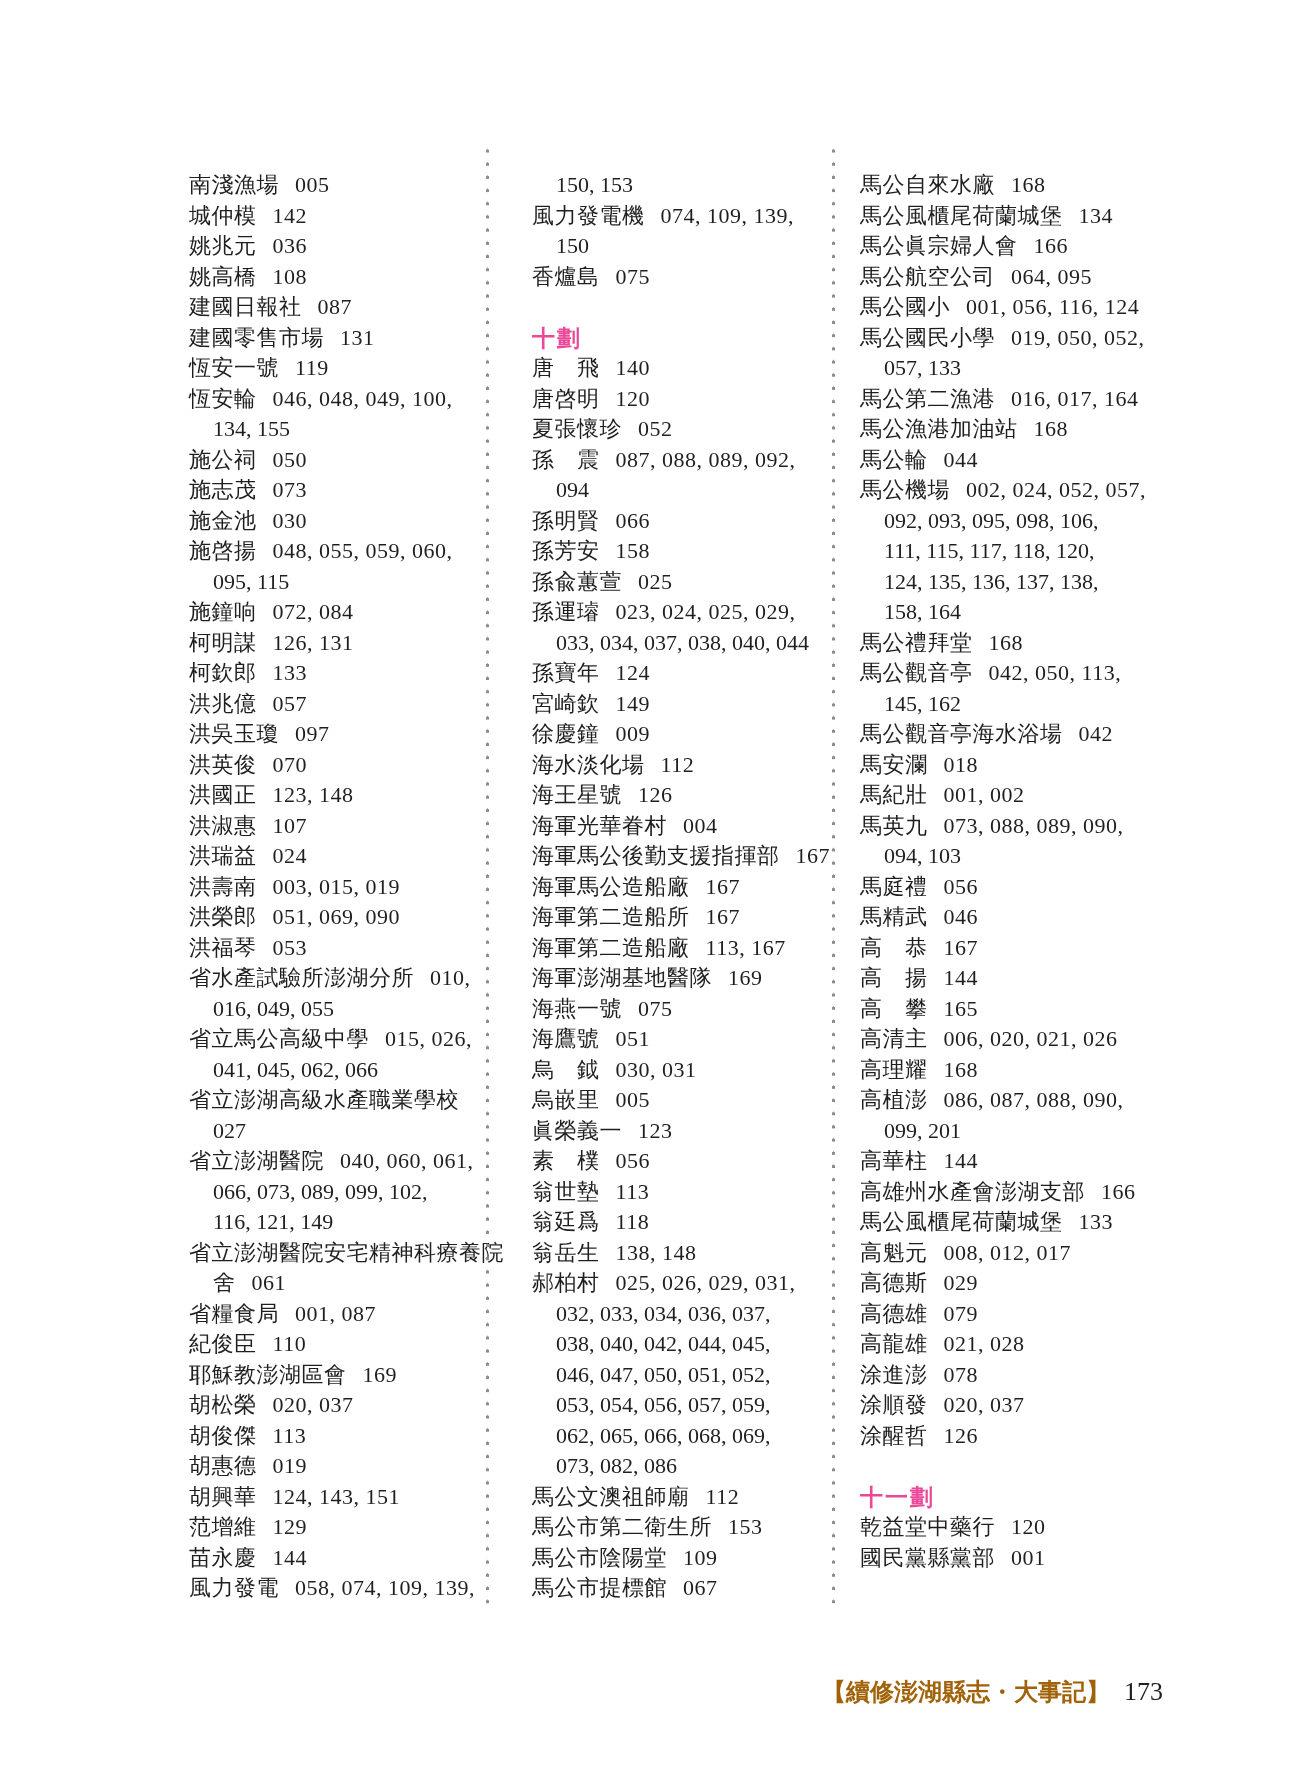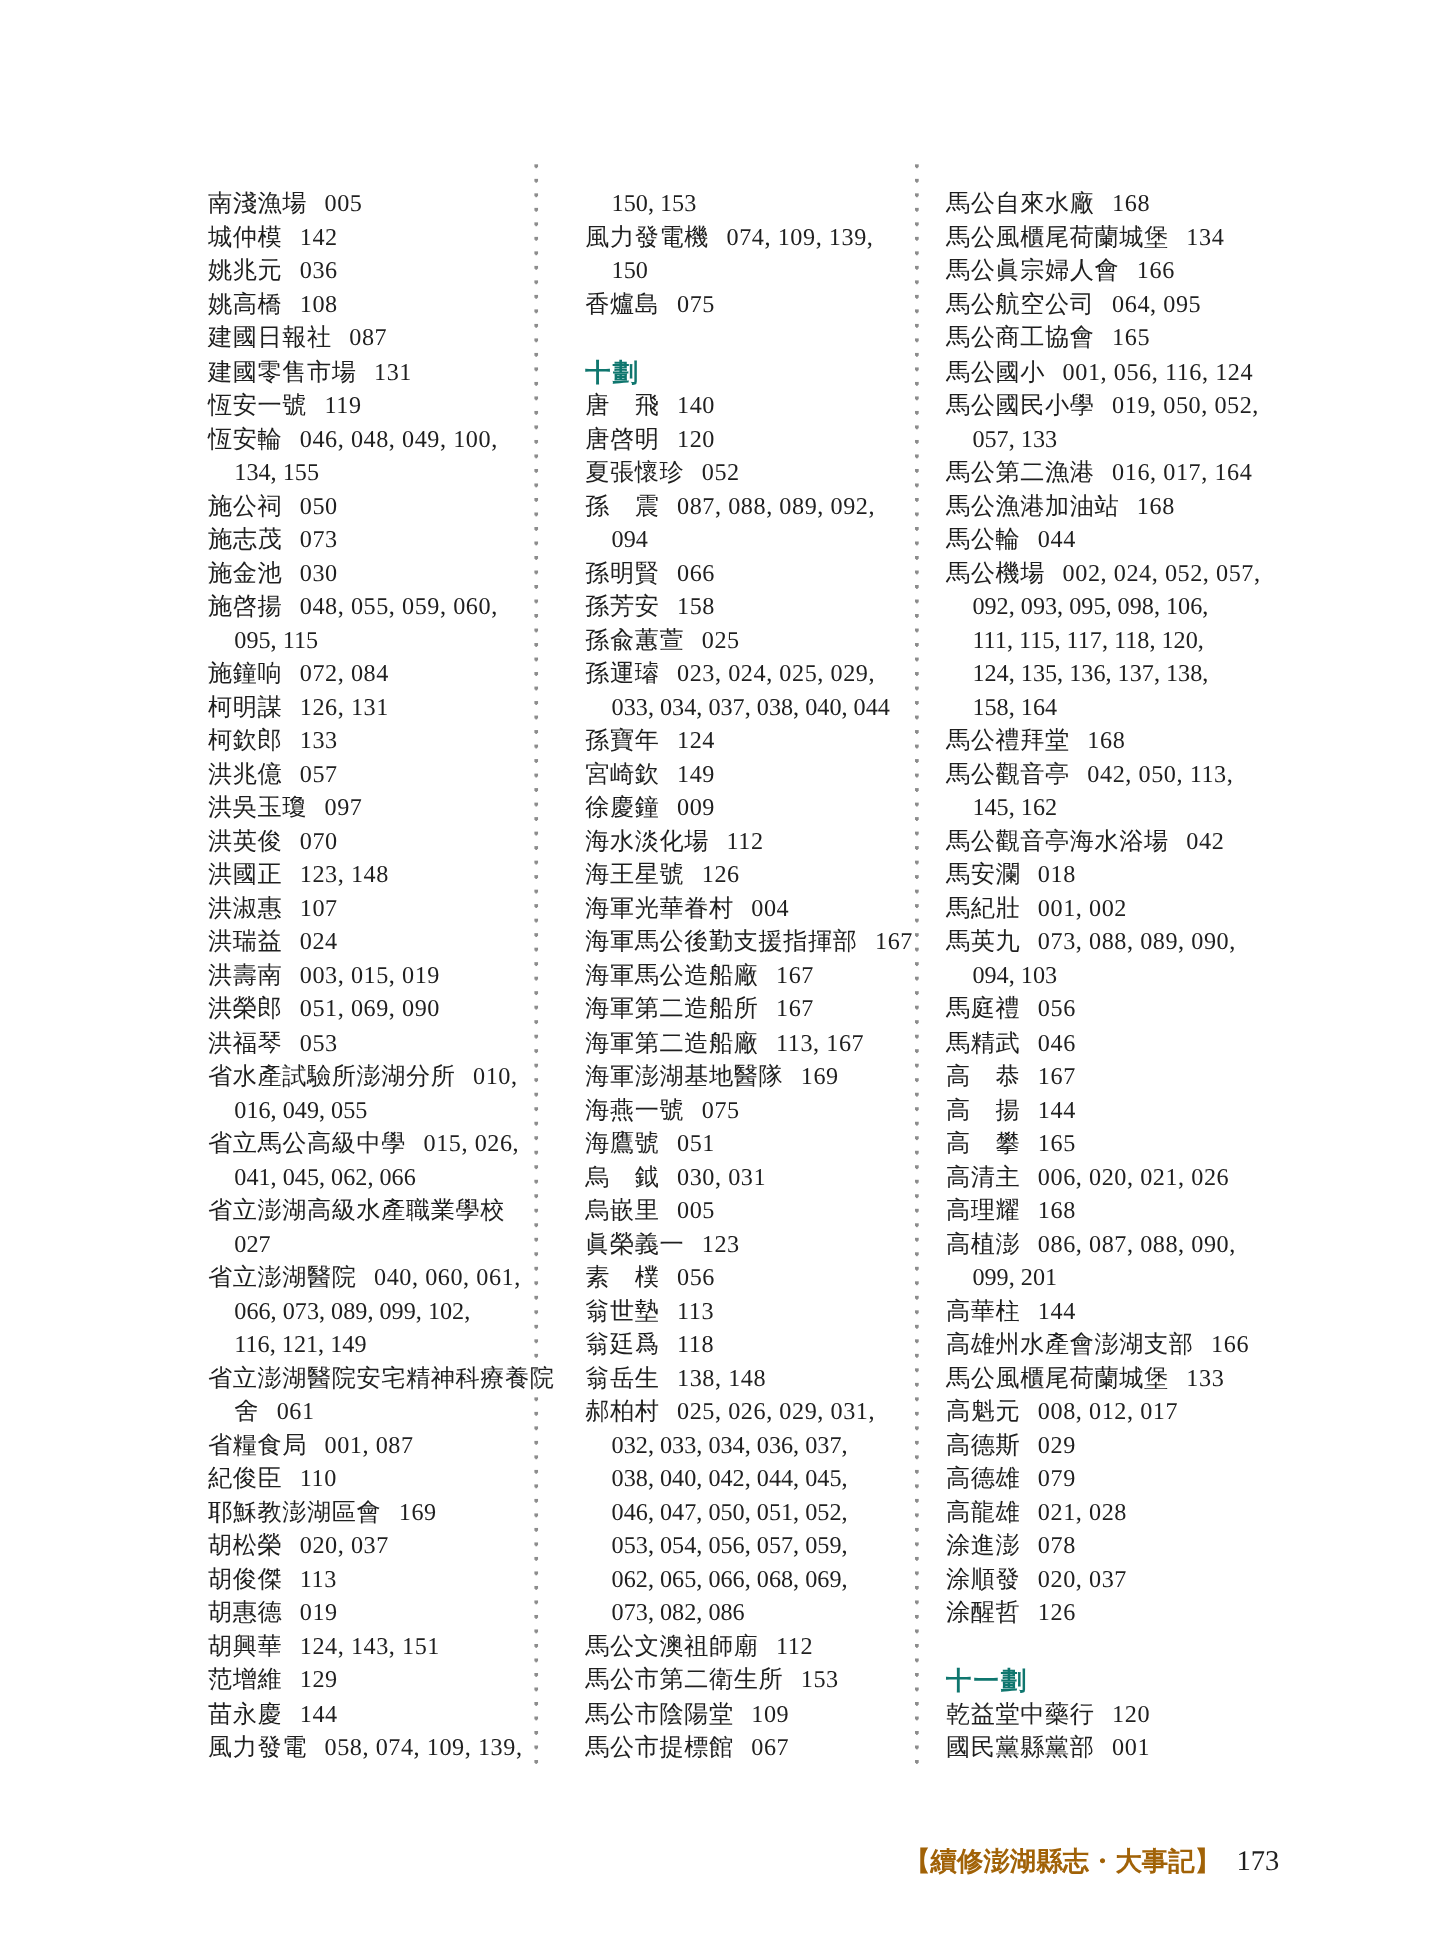--- a/index.html
+++ b/index.html
@@ -24,21 +24,21 @@
   .line {
     height: 30.5px;
     line-height: 30.5px;
   }
   .line.indent { padding-left: 24px; }
   .line.header {
     font-family: "Liberation Sans", "DejaVu Sans", sans-serif;
     font-weight: bold;
     font-size: 23px;
     letter-spacing: 2px;
-    color: #0f766e;
+    color: #ec4899;
   }
   .line.blank { height: 30.5px; }
   .term { letter-spacing: 0.5px; }
   .pages { margin-left: 16px; letter-spacing: 0.5px; }
   .separator {
     position: absolute;
     top: 145px;
     height: 1462px;
     width: 5px;
     background: radial-gradient(circle 1.8px at 2.5px 6px, #8c8c8c 97%, rgba(0,0,0,0)) repeat-y;
@@ -168,21 +168,20 @@
       <div class="line"><span class="term">馬公市第二衛生所</span><span class="pages">153</span></div>
       <div class="line"><span class="term">馬公市陰陽堂</span><span class="pages">109</span></div>
       <div class="line"><span class="term">馬公市提標館</span><span class="pages">067</span></div>
     </div>
   <div class="separator sep-2"></div>
   <div class="col col-3">
       <div class="line"><span class="term">馬公自來水廠</span><span class="pages">168</span></div>
       <div class="line"><span class="term">馬公風櫃尾荷蘭城堡</span><span class="pages">134</span></div>
       <div class="line"><span class="term">馬公眞宗婦人會</span><span class="pages">166</span></div>
       <div class="line"><span class="term">馬公航空公司</span><span class="pages">064, 095</span></div>
-      <div class="line"><span class="term">馬公商工協會</span><span class="pages">165</span></div>
       <div class="line"><span class="term">馬公國小</span><span class="pages">001, 056, 116, 124</span></div>
       <div class="line"><span class="term">馬公國民小學</span><span class="pages">019, 050, 052,</span></div>
       <div class="line indent">057, 133</div>
       <div class="line"><span class="term">馬公第二漁港</span><span class="pages">016, 017, 164</span></div>
       <div class="line"><span class="term">馬公漁港加油站</span><span class="pages">168</span></div>
       <div class="line"><span class="term">馬公輪</span><span class="pages">044</span></div>
       <div class="line"><span class="term">馬公機場</span><span class="pages">002, 024, 052, 057,</span></div>
       <div class="line indent">092, 093, 095, 098, 106,</div>
       <div class="line indent">111, 115, 117, 118, 120,</div>
       <div class="line indent">124, 135, 136, 137, 138,</div>

